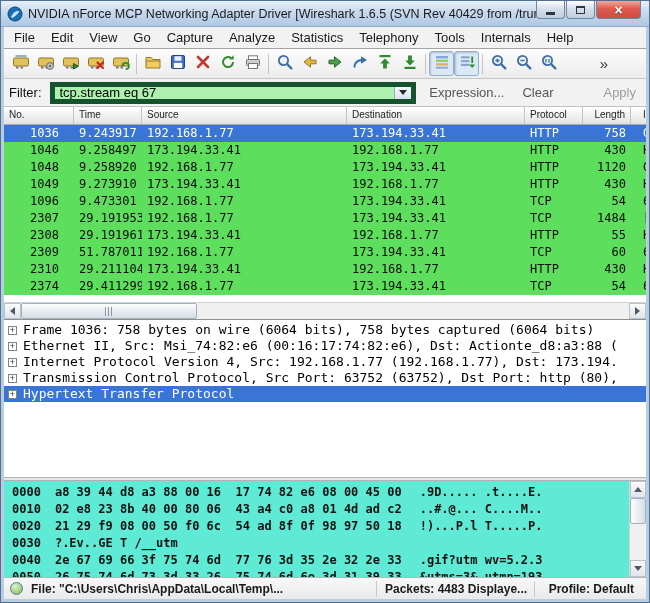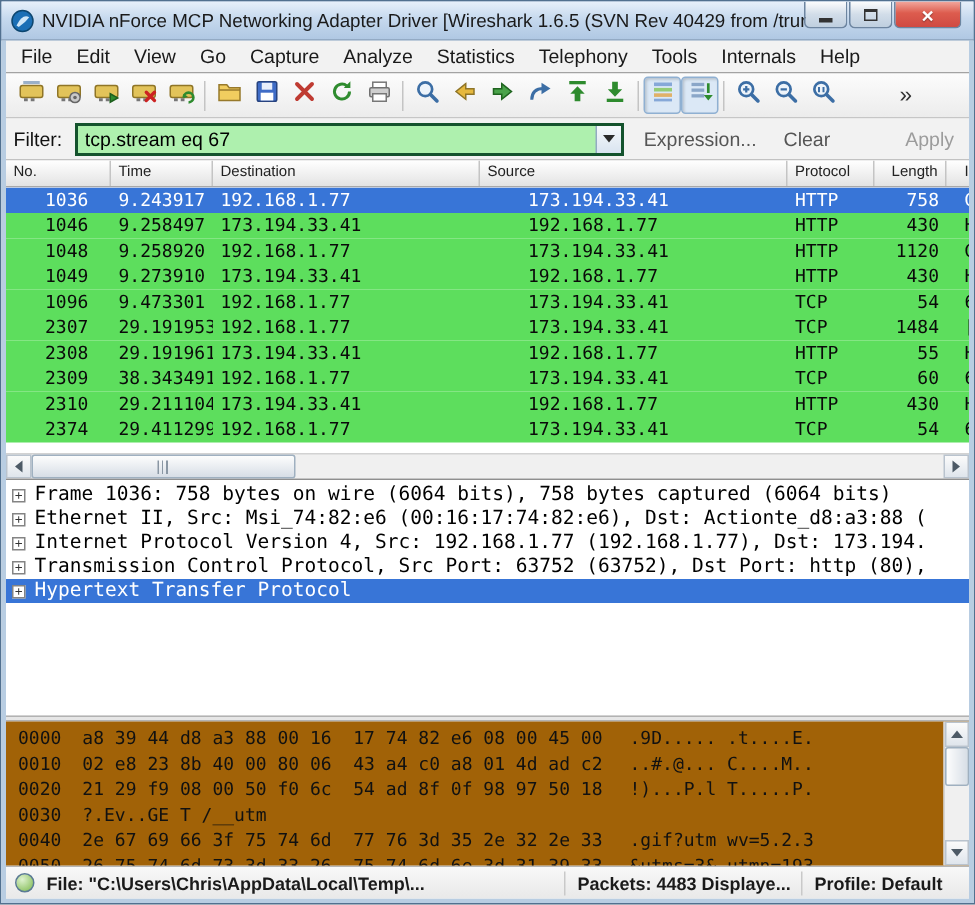--- a/index.html
+++ b/index.html
@@ -35,21 +35,21 @@
   .toolbar{flex:0 0 30px;display:flex;align-items:center;background:linear-gradient(#fcfcfc,#ececec);
     border-bottom:1px solid #c6c6c6;padding:0 4px;}
   .tbtn{width:25px;height:25px;display:flex;align-items:center;justify-content:center;border:1px solid transparent;border-radius:3px;}
   .tbtn.pressed{background:#dbe8f6;border:1px solid #8fb0d2;box-shadow:inset 1px 1px 2px rgba(0,0,0,.18);}
   .tsep{width:1px;height:20px;background:#c4c4c4;margin:0 3px;flex:0 0 1px;}
   .tbtn-overflow{margin-left:auto;margin-right:30px;font-size:15px;color:#333;padding:2px 4px;}
 
   
   .filterbar{flex:0 0 28px;display:flex;align-items:center;background:#f2f2f2;border-bottom:1px solid #c2c2c2;padding:0 5px;gap:8px;}
   .filter-label{font-size:13px;color:#111;text-align:center;}
-  .filter-combo{width:372px;height:22px;border:2px solid #14532d;background:var(--filterbg);display:flex;align-items:center;}
+  .filter-combo{width:372px;height:22px;border:5px solid #14532d;background:var(--filterbg);display:flex;align-items:center;}
   .filter-input{flex:1;height:100%;border:none;background:transparent;outline:none;
     font-family:"Liberation Sans",sans-serif;font-size:13px;padding:0 5px;color:#000;}
   .combo-arrow{width:17px;height:100%;border-left:1px solid #93abc2;
     background:linear-gradient(#f6f9fc,#d9e4f0);display:flex;align-items:center;justify-content:center;}
   .tri-down{width:0;height:0;border-left:4px solid transparent;border-right:4px solid transparent;border-top:5px solid #2b2b2b;}
   .flat-btn{font-size:13px;color:#555;padding:2px 5px;}
   .flat-btn.disabled{color:#9c9c9c;margin-left:32px;}
 
   
   .plist-header{flex:0 0 18px;display:flex;background:linear-gradient(#ffffff,#e3e3e3);
@@ -85,40 +85,40 @@
   
   .details-pane{flex:0 0 158px;background:#fff;border-top:1px solid #8f8f8f;overflow:hidden;
     font-family:"DejaVu Sans Mono",monospace;font-size:13px;padding-top:2px;}
   .drow{display:flex;align-items:center;height:16px;line-height:16px;white-space:nowrap;overflow:hidden;padding-left:4px;color:#000;}
   .drow.sel{background:var(--sel);color:#fff;}
   .expander{width:9px;height:9px;flex:0 0 9px;border:1px solid #848484;background:#fff;color:#333;
     font-size:9px;line-height:7px;text-align:center;margin-right:6px;font-family:"Liberation Sans",sans-serif;}
   .splitter{flex:0 0 4px;background:#e6e6e6;border-top:1px solid #b2b2b2;border-bottom:1px solid #b2b2b2;}
 
   
-  .hex-pane{flex:1;min-height:0;background:#a16207;position:relative;overflow:hidden;
-    font-family:"DejaVu Sans Mono",monospace;font-size:12px;padding:3px 20px 0 8px;}
+  .hex-pane{flex:1;min-height:0;background:#5eead4;position:relative;overflow:hidden;
+    font-family:"DejaVu Sans Mono",monospace;font-size:12px;padding:3px 20px 0 8px;font-weight:bold;}
   .hexrow{display:flex;height:17px;line-height:17px;white-space:pre;color:#111;}
   .h-off{margin-right:14px;}
   .h-hex{margin-right:18px;}
   .hex-vscroll{position:absolute;right:0;top:0;bottom:0;width:17px;background:#f0f0f0;border-left:1px solid #d6d6d6;
     display:flex;flex-direction:column;}
   .hv-track{flex:1;position:relative;}
   .hv-thumb{position:absolute;top:0;left:0;width:100%;height:42%;
     background:linear-gradient(90deg,#fdfdfd,#d7dee6);border:1px solid #9fb0c0;border-radius:2px;}
 
   
   .statusbar{flex:0 0 22px;display:flex;align-items:center;background:linear-gradient(#f8f8f8,#e9e9e9);
     border-top:1px solid #b5b5b5;font-size:12px;color:#1a1a1a;padding:0 4px;overflow:hidden;}
   .expert-led{width:13px;height:13px;border-radius:50%;flex:0 0 13px;
     background:radial-gradient(circle at 35% 30%,#def2cf,#7cb84c);border:1px solid #5a7a94;margin:0 6px 0 2px;}
   .sec{white-space:nowrap;overflow:hidden;padding:0 8px;height:16px;line-height:16px;border-left:1px solid #c9c9c9;font-weight:bold;}
   .sec-file{flex:1 1 auto;border-left:none;padding-left:2px;}
   .sec-packets{flex:0 0 158px;}
-  .sec-profile{flex:0 0 108px;}
+  .sec-profile{flex:0 0 108px;text-align:right;}
 </style>
 </head>
 <body>
 
 <div class="window">
 
   <div class="titlebar">
     <span class="win-icon">
       <svg width="16" height="16" viewBox="0 0 16 16">
         <circle cx="8" cy="8" r="7" fill="#1b6fb5" stroke="#0d466f"></circle>
@@ -315,22 +315,22 @@
           </span>
       </span>
       <span class="flat-btn">Expression...</span>
       <span class="flat-btn">Clear</span>
       <span class="flat-btn disabled">Apply</span>
     </div>
 
     <div class="plist-header" id="plist-header">
         <span class="hcell c0">No.</span>
         <span class="hcell c1">Time</span>
+        <span class="hcell c2">Source</span>
         <span class="hcell c3">Destination</span>
-        <span class="hcell c2">Source</span>
         <span class="hcell c4">Protocol</span>
         <span class="hcell c5">Length</span>
         <span class="hcell c6">In</span>
       </div>
     <div class="plist-rows" id="plist-rows">
         <div class="prow sel">
           <span class="pcell c0">1036</span>
           <span class="pcell c1">9.243917</span>
           <span class="pcell c2">192.168.1.77</span>
           <span class="pcell c3">173.194.33.41</span>
@@ -387,21 +387,21 @@
           <span class="pcell c0">2308</span>
           <span class="pcell c1">29.191961</span>
           <span class="pcell c2">173.194.33.41</span>
           <span class="pcell c3">192.168.1.77</span>
           <span class="pcell c4">HTTP</span>
           <span class="pcell c5">55</span>
           <span class="pcell c6">H</span>
         </div>
         <div class="prow">
           <span class="pcell c0">2309</span>
-          <span class="pcell c1">38.343491</span>
+          <span class="pcell c1">51.787011</span>
           <span class="pcell c2">192.168.1.77</span>
           <span class="pcell c3">173.194.33.41</span>
           <span class="pcell c4">TCP</span>
           <span class="pcell c5">60</span>
           <span class="pcell c6">6</span>
         </div>
         <div class="prow">
           <span class="pcell c0">2310</span>
           <span class="pcell c1">29.211104</span>
           <span class="pcell c2">173.194.33.41</span>

